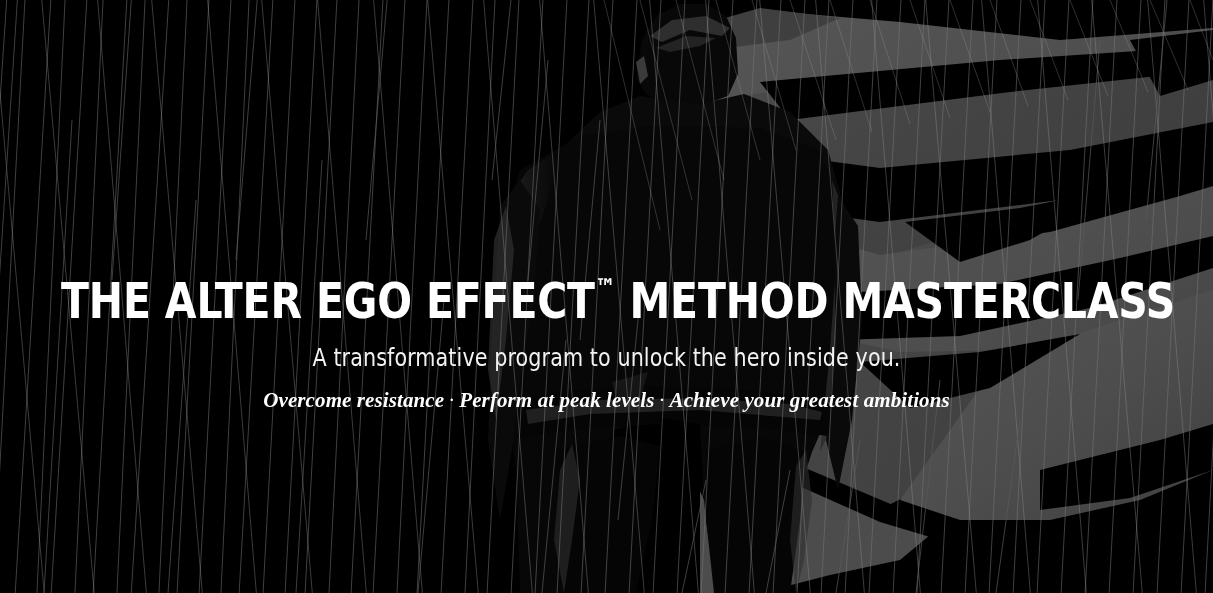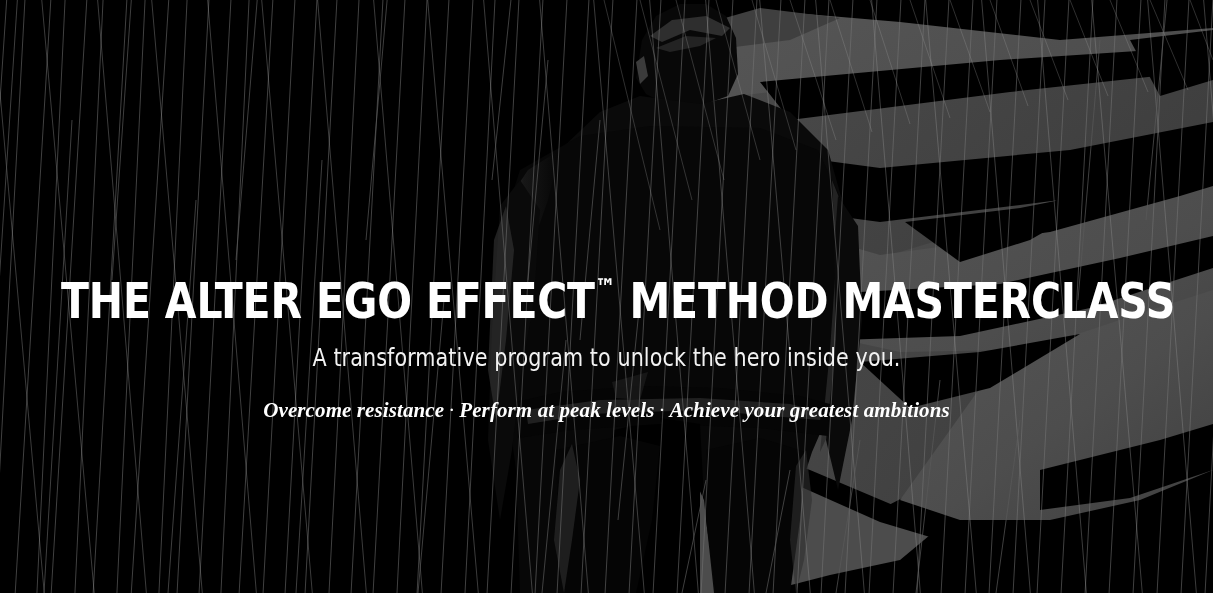--- a/index.html
+++ b/index.html
@@ -67,21 +67,21 @@
     font-weight:normal;
     font-size:25px;
     line-height:28px;
     letter-spacing:0.1px;
     transform:scaleX(0.92);
     transform-origin:center;
     white-space:nowrap;
   }
 
   #hero-tagline{
-    margin:26px 0 0 0;
+    margin:16px 0 0 0;
     color:#ffffff;
     font-family:"Liberation Serif","DejaVu Serif", serif;
     font-style:italic;
     font-weight:bold;
     font-size:21px;
     line-height:24px;
     letter-spacing:0.1px;
     white-space:nowrap;
   }
   #hero-tagline .sep{

